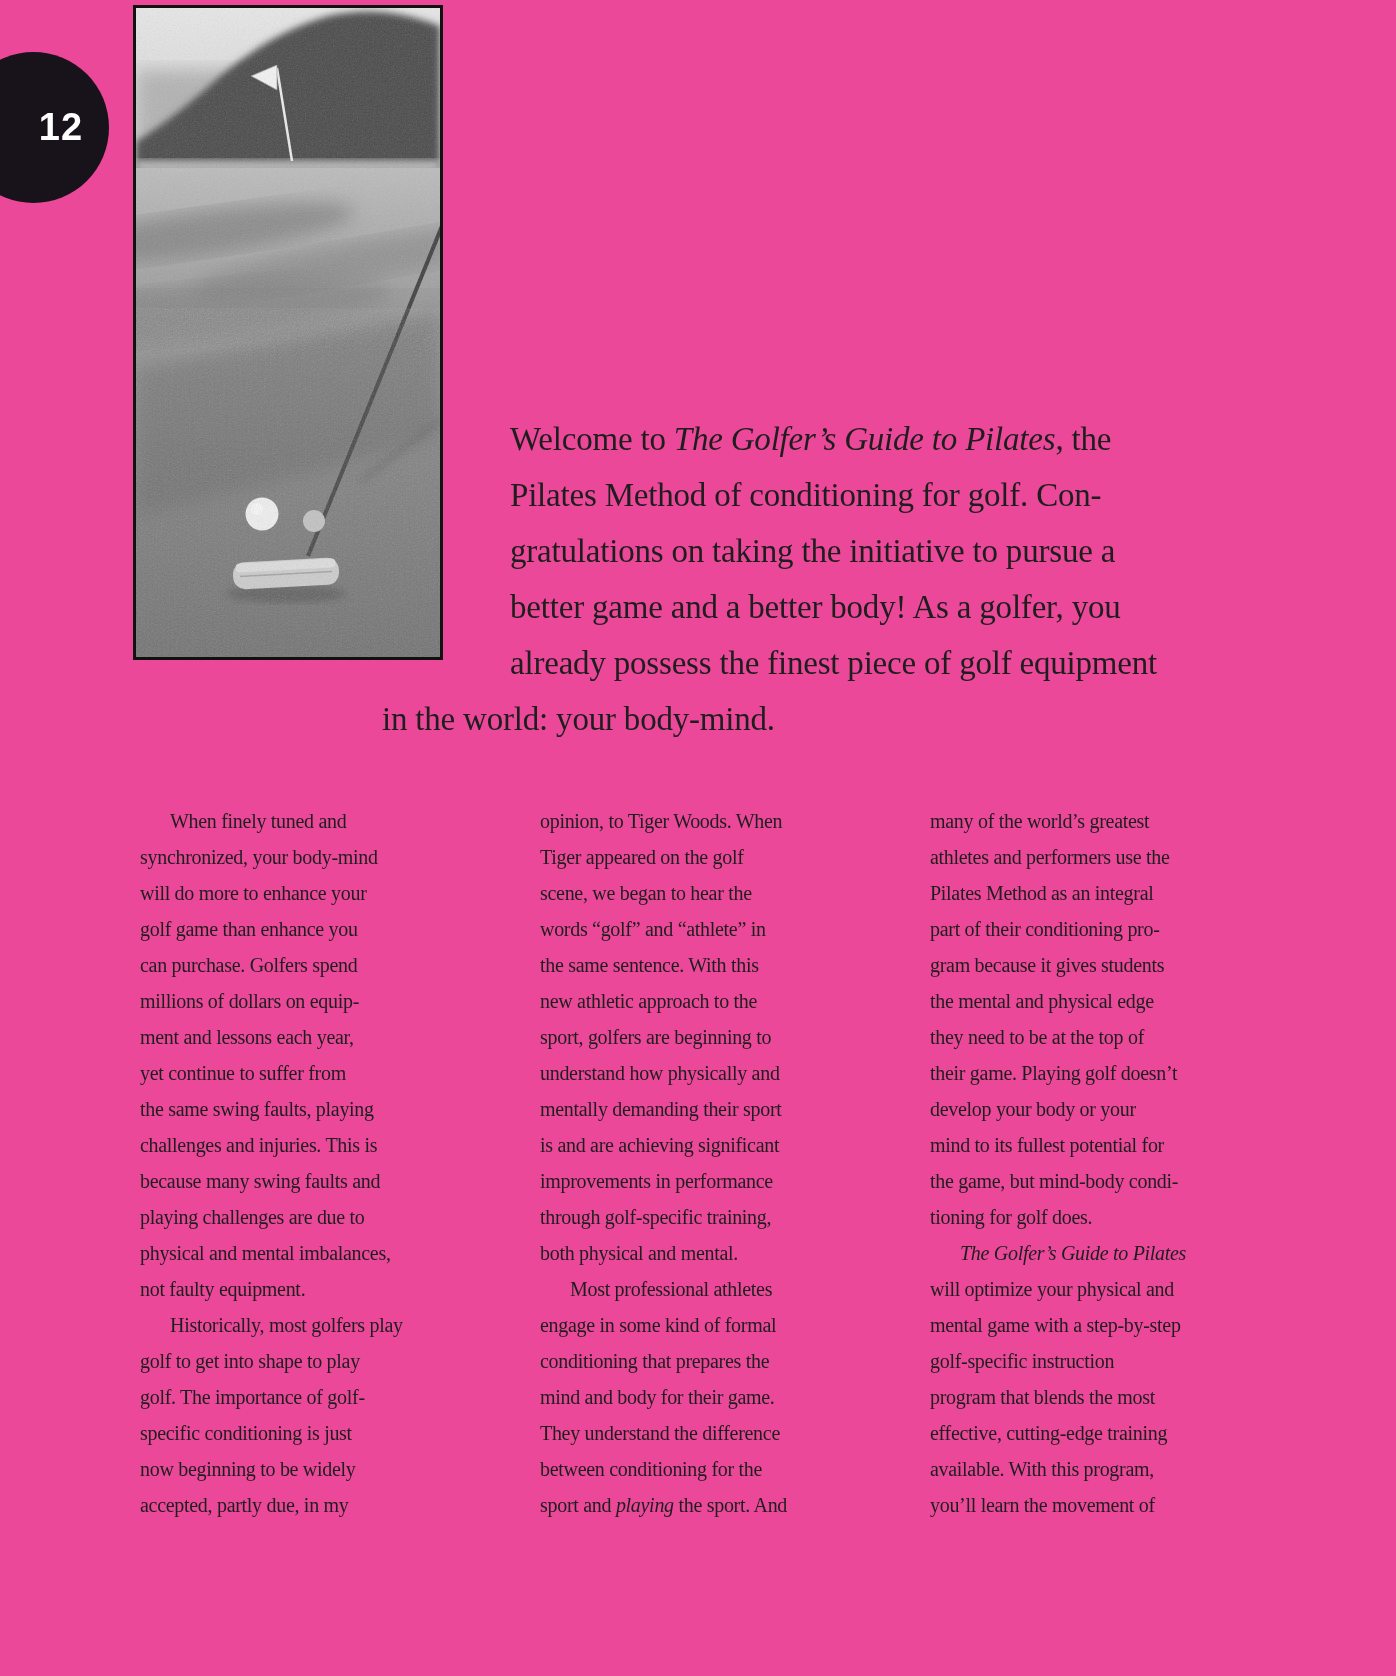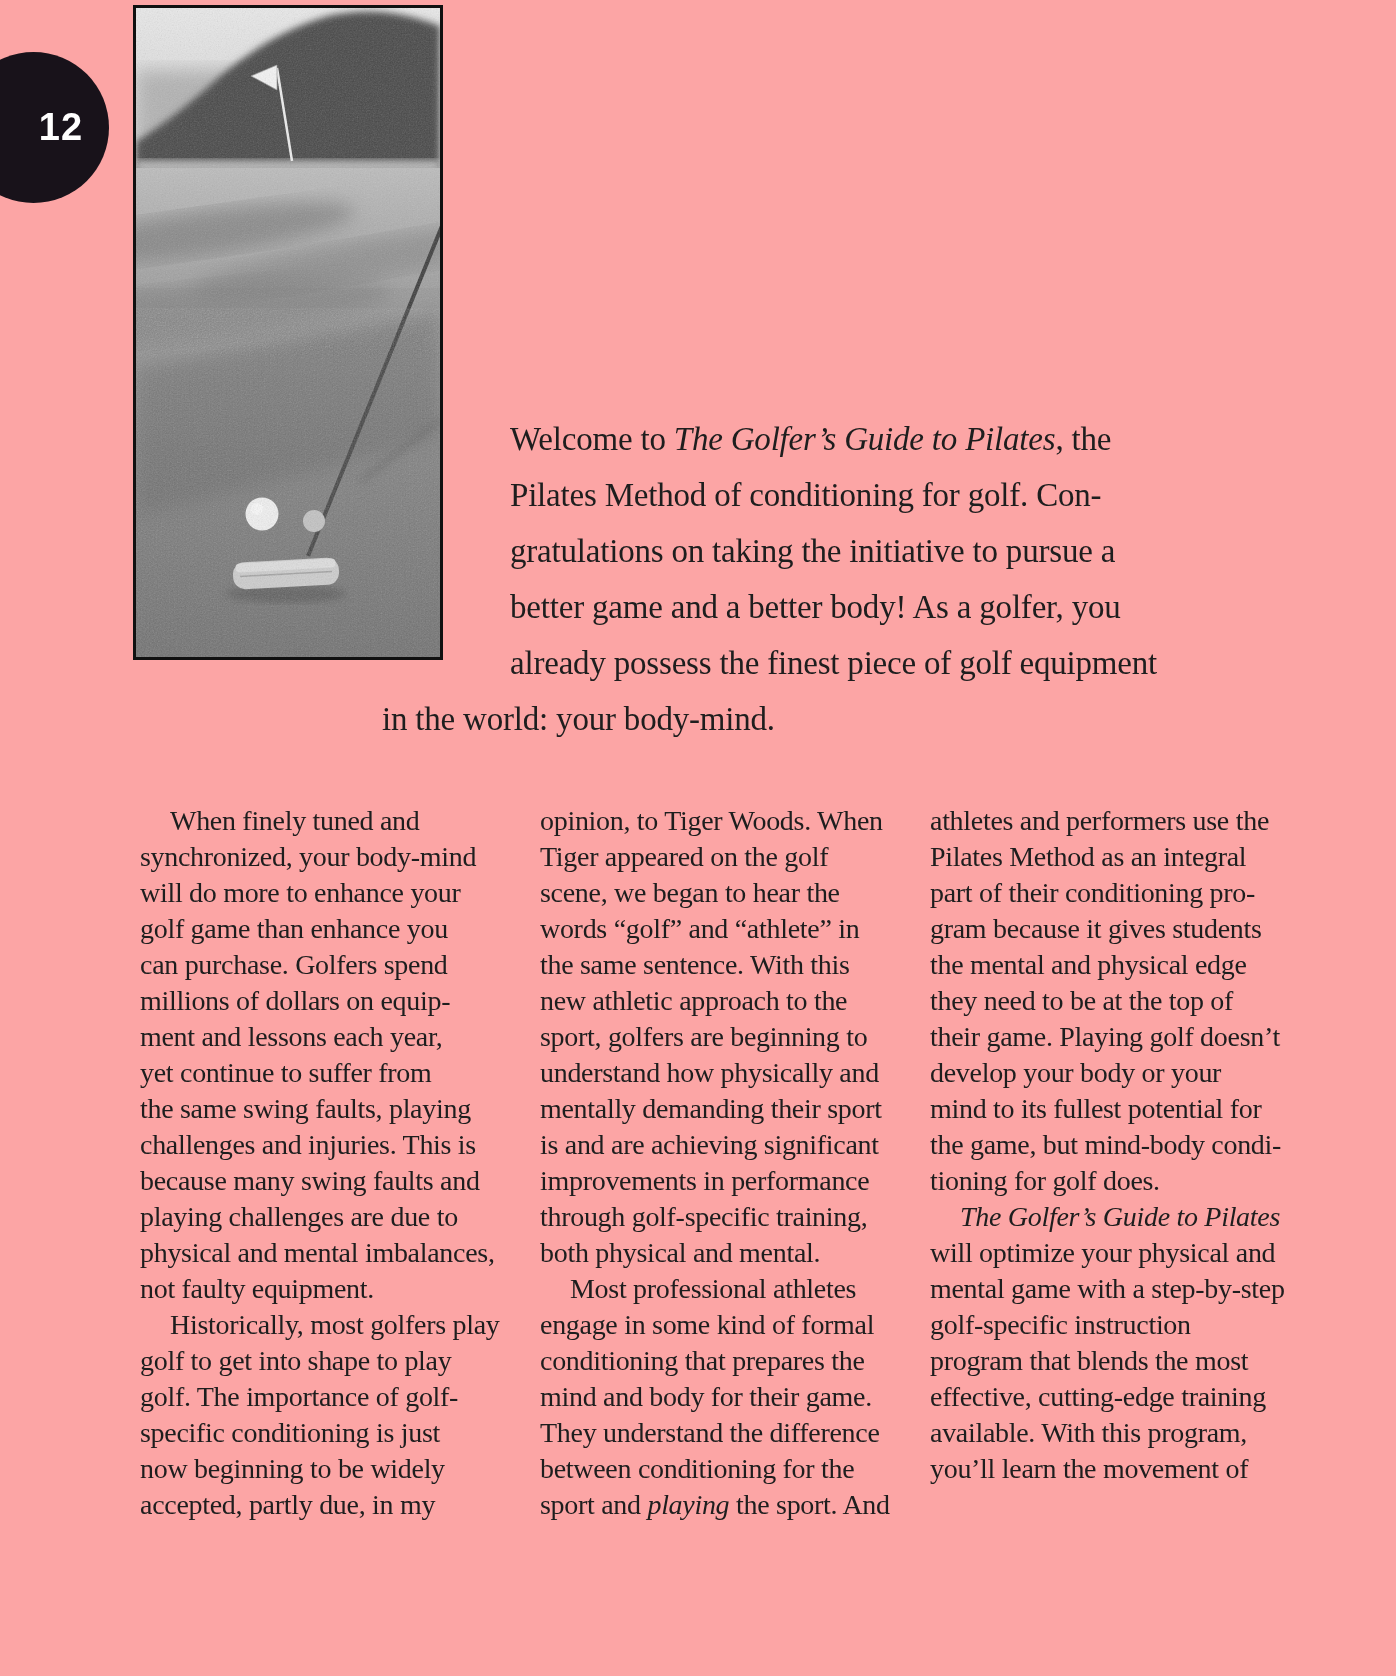--- a/index.html
+++ b/index.html
@@ -1,18 +1,18 @@
 <!DOCTYPE html>
 <html style="--ink: #1e1e1e; --badge: #18121a;"><head>
 <meta charset="utf-8">
 <style>
   :root { --ink:#1e1e1e; --badge:#18121a; }
   html,body { margin:0; padding:0; background:#ffffff; }
   .page {
-    position:relative; width:1396px; height:1676px; background:#fca5a5;
+    position:relative; width:1396px; height:1676px; background:#ec4899;
     overflow:hidden; font-family:"Liberation Serif", serif; color:var(--ink);
   }
   
   .badge {
     position:absolute; left:-42px; top:52px; width:151px; height:151px;
     border-radius:50%; background:var(--badge);
     display:flex; align-items:center; justify-content:center;
     padding-left:55px; box-sizing:border-box;
   }
   .badge span {
@@ -34,21 +34,21 @@
   
   .intro {
     position:absolute; left:510px; top:411px;
     font-size:33px; line-height:56px; letter-spacing:-0.2px;
     white-space:nowrap; color:var(--ink);
   }
   .intro .outdent { margin-left:-128px; }
   
   .col {
     position:absolute; top:803px; width:360px;
-    font-size:28px; line-height:36px; letter-spacing:-0.3px;
+    font-size:20px; line-height:36px; letter-spacing:-0.3px;
     white-space:nowrap; color:var(--ink);
   }
   #col1 { left:140px; } #col2 { left:540px; } #col3 { left:930px; }
   .tline.ind { padding-left:30px; }
   .it { font-style:italic;margin-top:28px; }
 </style>
 </head>
 <body>
 
 <div class="page">
@@ -166,20 +166,21 @@
       <div class="tline"><span>both physical and mental.</span></div>
       <div class="tline ind"><span>Most professional athletes</span></div>
       <div class="tline"><span>engage in some kind of formal</span></div>
       <div class="tline"><span>conditioning that prepares the</span></div>
       <div class="tline"><span>mind and body for their game.</span></div>
       <div class="tline"><span>They understand the difference</span></div>
       <div class="tline"><span>between conditioning for the</span></div>
       <div class="tline"><span>sport and </span><span class="it">playing</span><span> the sport. And</span></div>
     </div>
   <div class="col" id="col3">
+      <div class="tline"><span>many of the world’s greatest</span></div>
       <div class="tline"><span>athletes and performers use the</span></div>
       <div class="tline"><span>Pilates Method as an integral</span></div>
       <div class="tline"><span>part of their conditioning pro-</span></div>
       <div class="tline"><span>gram because it gives students</span></div>
       <div class="tline"><span>the mental and physical edge</span></div>
       <div class="tline"><span>they need to be at the top of</span></div>
       <div class="tline"><span>their game. Playing golf doesn’t</span></div>
       <div class="tline"><span>develop your body or your</span></div>
       <div class="tline"><span>mind to its fullest potential for</span></div>
       <div class="tline"><span>the game, but mind-body condi-</span></div>

